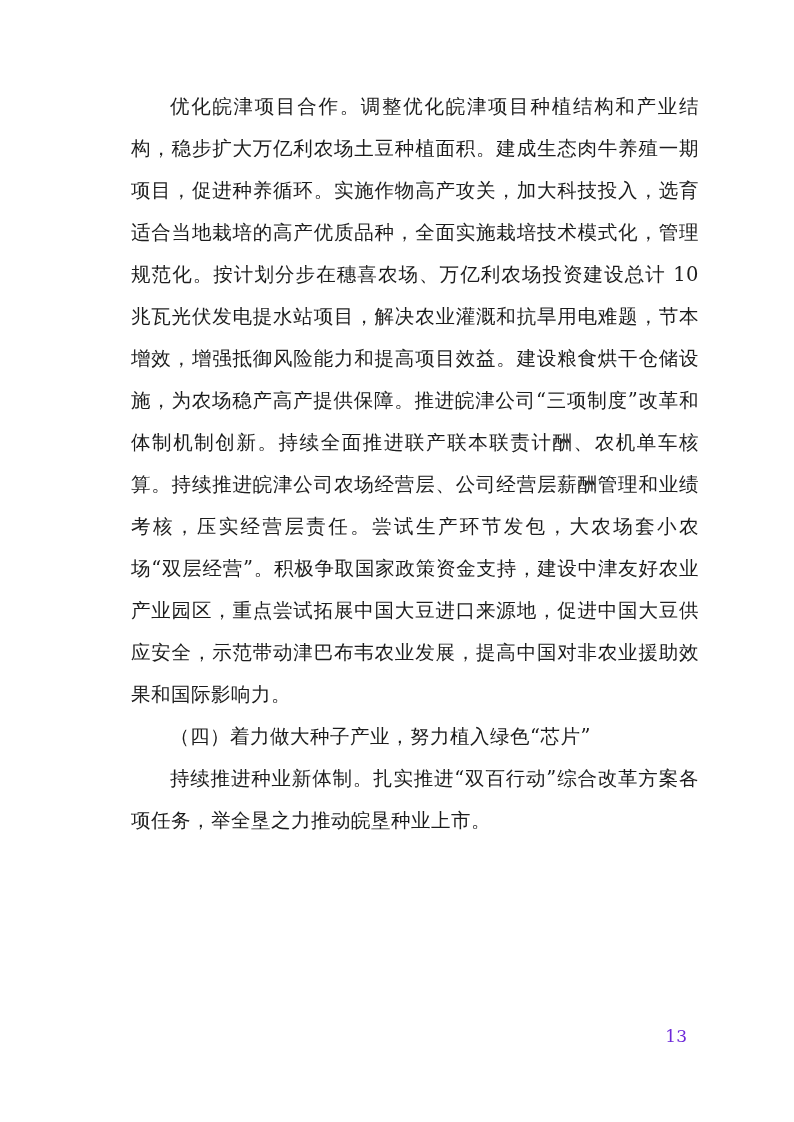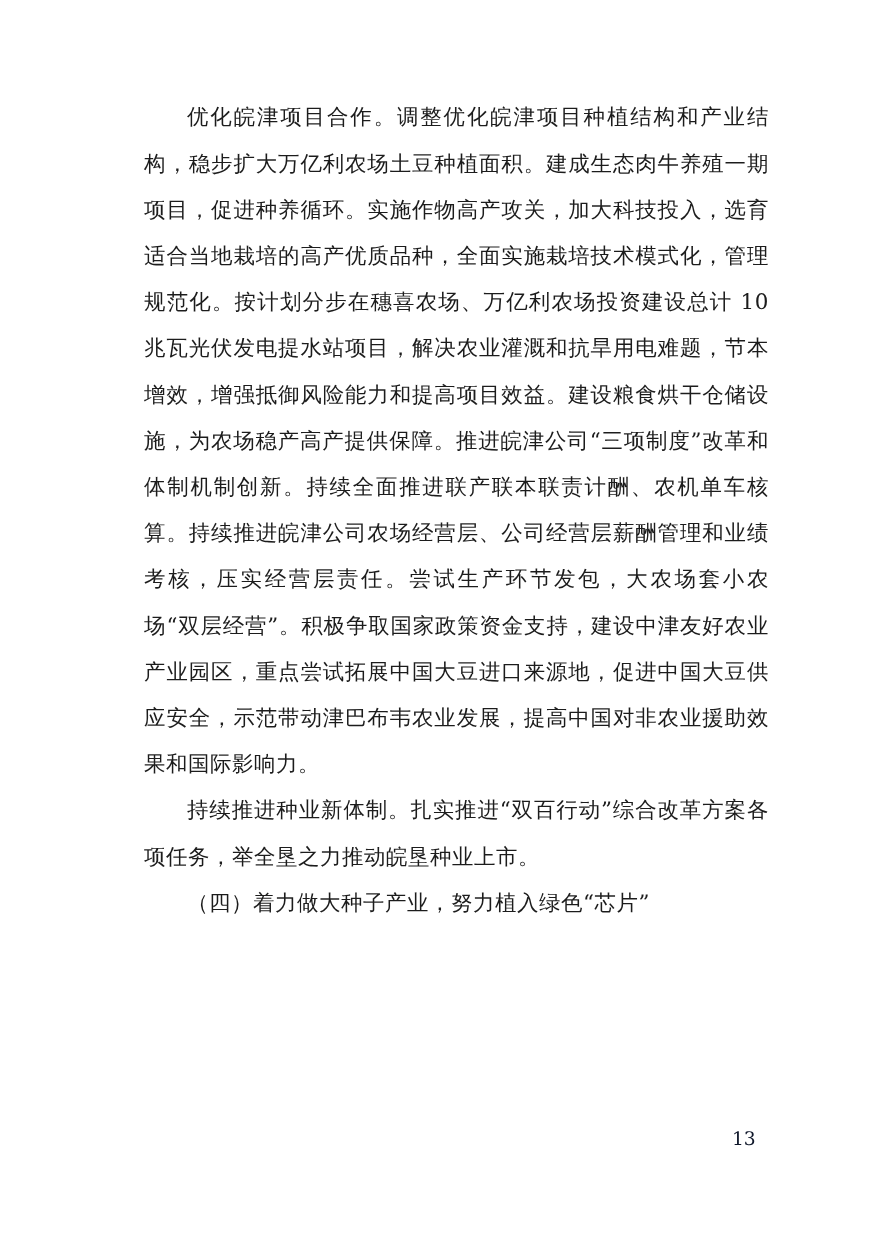--- a/index.html
+++ b/index.html
@@ -36,27 +36,27 @@
     font-weight: 400;
   }
   p.para + p.para {
     margin-top: 0;
   }
   .pagenum {
     position: absolute;
     right: 107px;
     top: 1026px;
     font-size: 17px;
-    color: #0f172a;
+    color: #6d28d9;
     font-family: "DejaVu Serif", "Liberation Serif", serif;
   }
 </style>
 </head>
 <body>
 
 <div class="page">
   <div class="content">
     <p class="para">优化皖津项目合作。调整优化皖津项目种植结构和产业结构，稳步扩大万亿利农场土豆种植面积。建成生态肉牛养殖一期项目，促进种养循环。实施作物高产攻关，加大科技投入，选育适合当地栽培的高产优质品种，全面实施栽培技术模式化，管理规范化。按计划分步在穗喜农场、万亿利农场投资建设总计 10 兆瓦光伏发电提水站项目，解决农业灌溉和抗旱用电难题，节本增效，增强抵御风险能力和提高项目效益。建设粮食烘干仓储设施，为农场稳产高产提供保障。推进皖津公司“三项制度”改革和体制机制创新。持续全面推进联产联本联责计酬、农机单车核算。持续推进皖津公司农场经营层、公司经营层薪酬管理和业绩考核，压实经营层责任。尝试生产环节发包，大农场套小农场“双层经营”。积极争取国家政策资金支持，建设中津友好农业产业园区，重点尝试拓展中国大豆进口来源地，促进中国大豆供应安全，示范带动津巴布韦农业发展，提高中国对非农业援助效果和国际影响力。</p>
+    <p class="para">（四）着力做大种子产业，努力植入绿色“芯片”</p>
     <p class="para">持续推进种业新体制。扎实推进“双百行动”综合改革方案各项任务，举全垦之力推动皖垦种业上市。</p>
-    <p class="para">（四）着力做大种子产业，努力植入绿色“芯片”</p>
   </div>
   <div class="pagenum">13</div>
 </div>
 
 </body></html>

